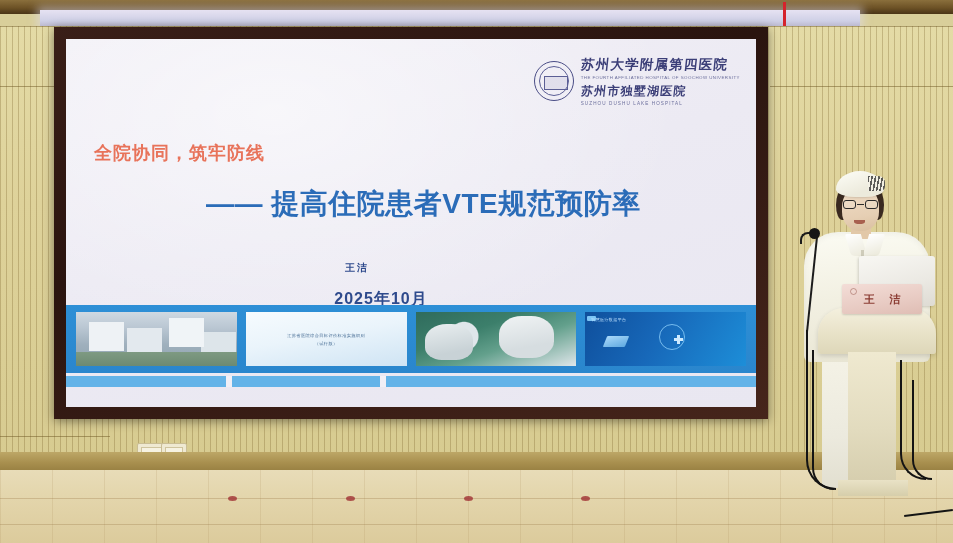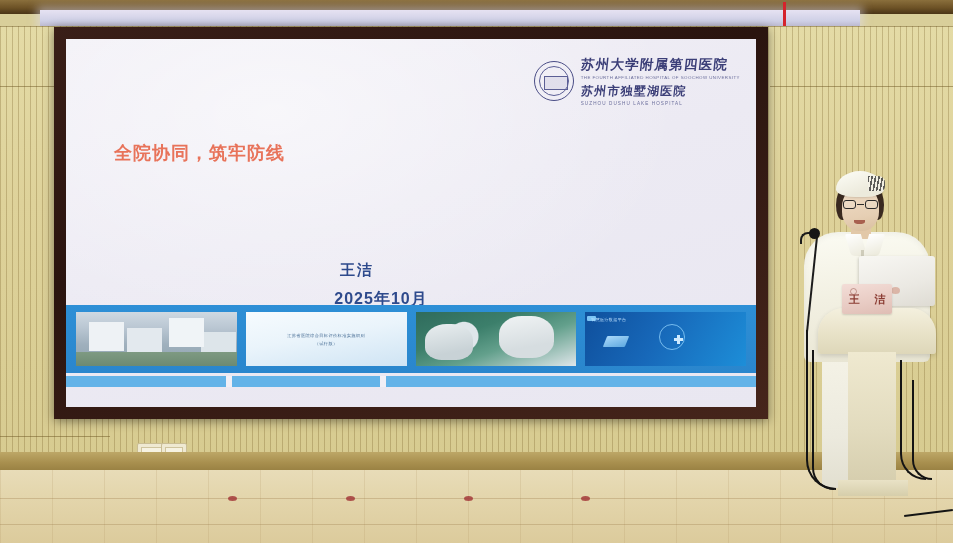--- a/index.html
+++ b/index.html
@@ -165,40 +165,40 @@
     margin-top: 2px;
   }
   .logo-en-2 {
     font-size: 4.6px; color: #6b6e9c; letter-spacing: 1.1px;
     white-space: nowrap;
   }
 
   
   .subtitle-orange {
     position: absolute;
-    left: 48px; top: 102px;
+    left: 28px; top: 102px;
     font-size: 18px;
     font-weight: 700;
     color: #e8735a;
     letter-spacing: 1px;
   }
   .main-title {
     position: absolute;
     left: 140px; top: 146px;
     font-size: 28px;
     font-weight: 700;
     color: #2b6cb8;
     letter-spacing: 0.5px;
     white-space: nowrap;
   }
   .presenter {
     position: absolute;
     left: 0; right: 0; top: 222px;
     text-align: center;
-    font-size: 15px;
+    font-size: 10px;
     font-weight: 700;
     color: #2e4a8c;
     letter-spacing: 2px;
     padding-right: 120px;
     padding-left: 12px;
   }
   .pres-date {
     position: absolute;
     left: 0; right: 0; top: 250px;
     text-align: center;
@@ -438,21 +438,21 @@
     width: 48px; height: 130px;
     background: linear-gradient(180deg, #efe9d0 0%, #e2dbbe 60%, #d6ceae 100%);
   }
   .podium-base {
     position: absolute; left: 838px; top: 480px;
     width: 70px; height: 16px;
     background: linear-gradient(180deg, #e9e2c6 0%, #d6ceab 100%);
   }
   .nameplate {
     position: absolute; left: 842px; top: 284px;
-    width: 50px; height: 30px;
+    width: 80px; height: 30px;
     background: linear-gradient(170deg, #f3ddd7 0%, #e8cbc3 60%, #dfbdb4 100%);
     border-radius: 2px;
     display: flex; align-items: center; justify-content: center;
     box-shadow: 0 1px 2px rgba(0,0,0,0.15);
   }
   .nameplate-text {
     font-size: 11px; font-weight: 700; color: #8a3b32;
     letter-spacing: 6px; padding-left: 6px;
     font-family: "Liberation Serif", serif;
   }
@@ -531,20 +531,21 @@
         <div class="logo-seal"></div>
         <div class="logo-text">
           <div class="logo-cn-1">苏州大学附属第四医院</div>
           <div class="logo-en-1">THE FOURTH AFFILIATED HOSPITAL OF SOOCHOW UNIVERSITY</div>
           <div class="logo-cn-2">苏州市独墅湖医院</div>
           <div class="logo-en-2">SUZHOU DUSHU LAKE HOSPITAL</div>
         </div>
       </div>
 
       <div class="subtitle-orange">全院协同，筑牢防线</div>
+      <div class="main-title">—— 提高住院患者VTE规范预防率</div>
       <div class="presenter">王洁</div>
       <div class="pres-date">2025年10月</div>
 
       <div class="strip">
         <div class="thumb thumb-city"></div>
         <div class="thumb thumb-doc">
           <div class="doc-line-1">江苏省医院综合目标评价标准实施细则</div>
           <div class="doc-line-2">（试行版）</div>
         </div>
         <div class="thumb thumb-surgery"></div>

